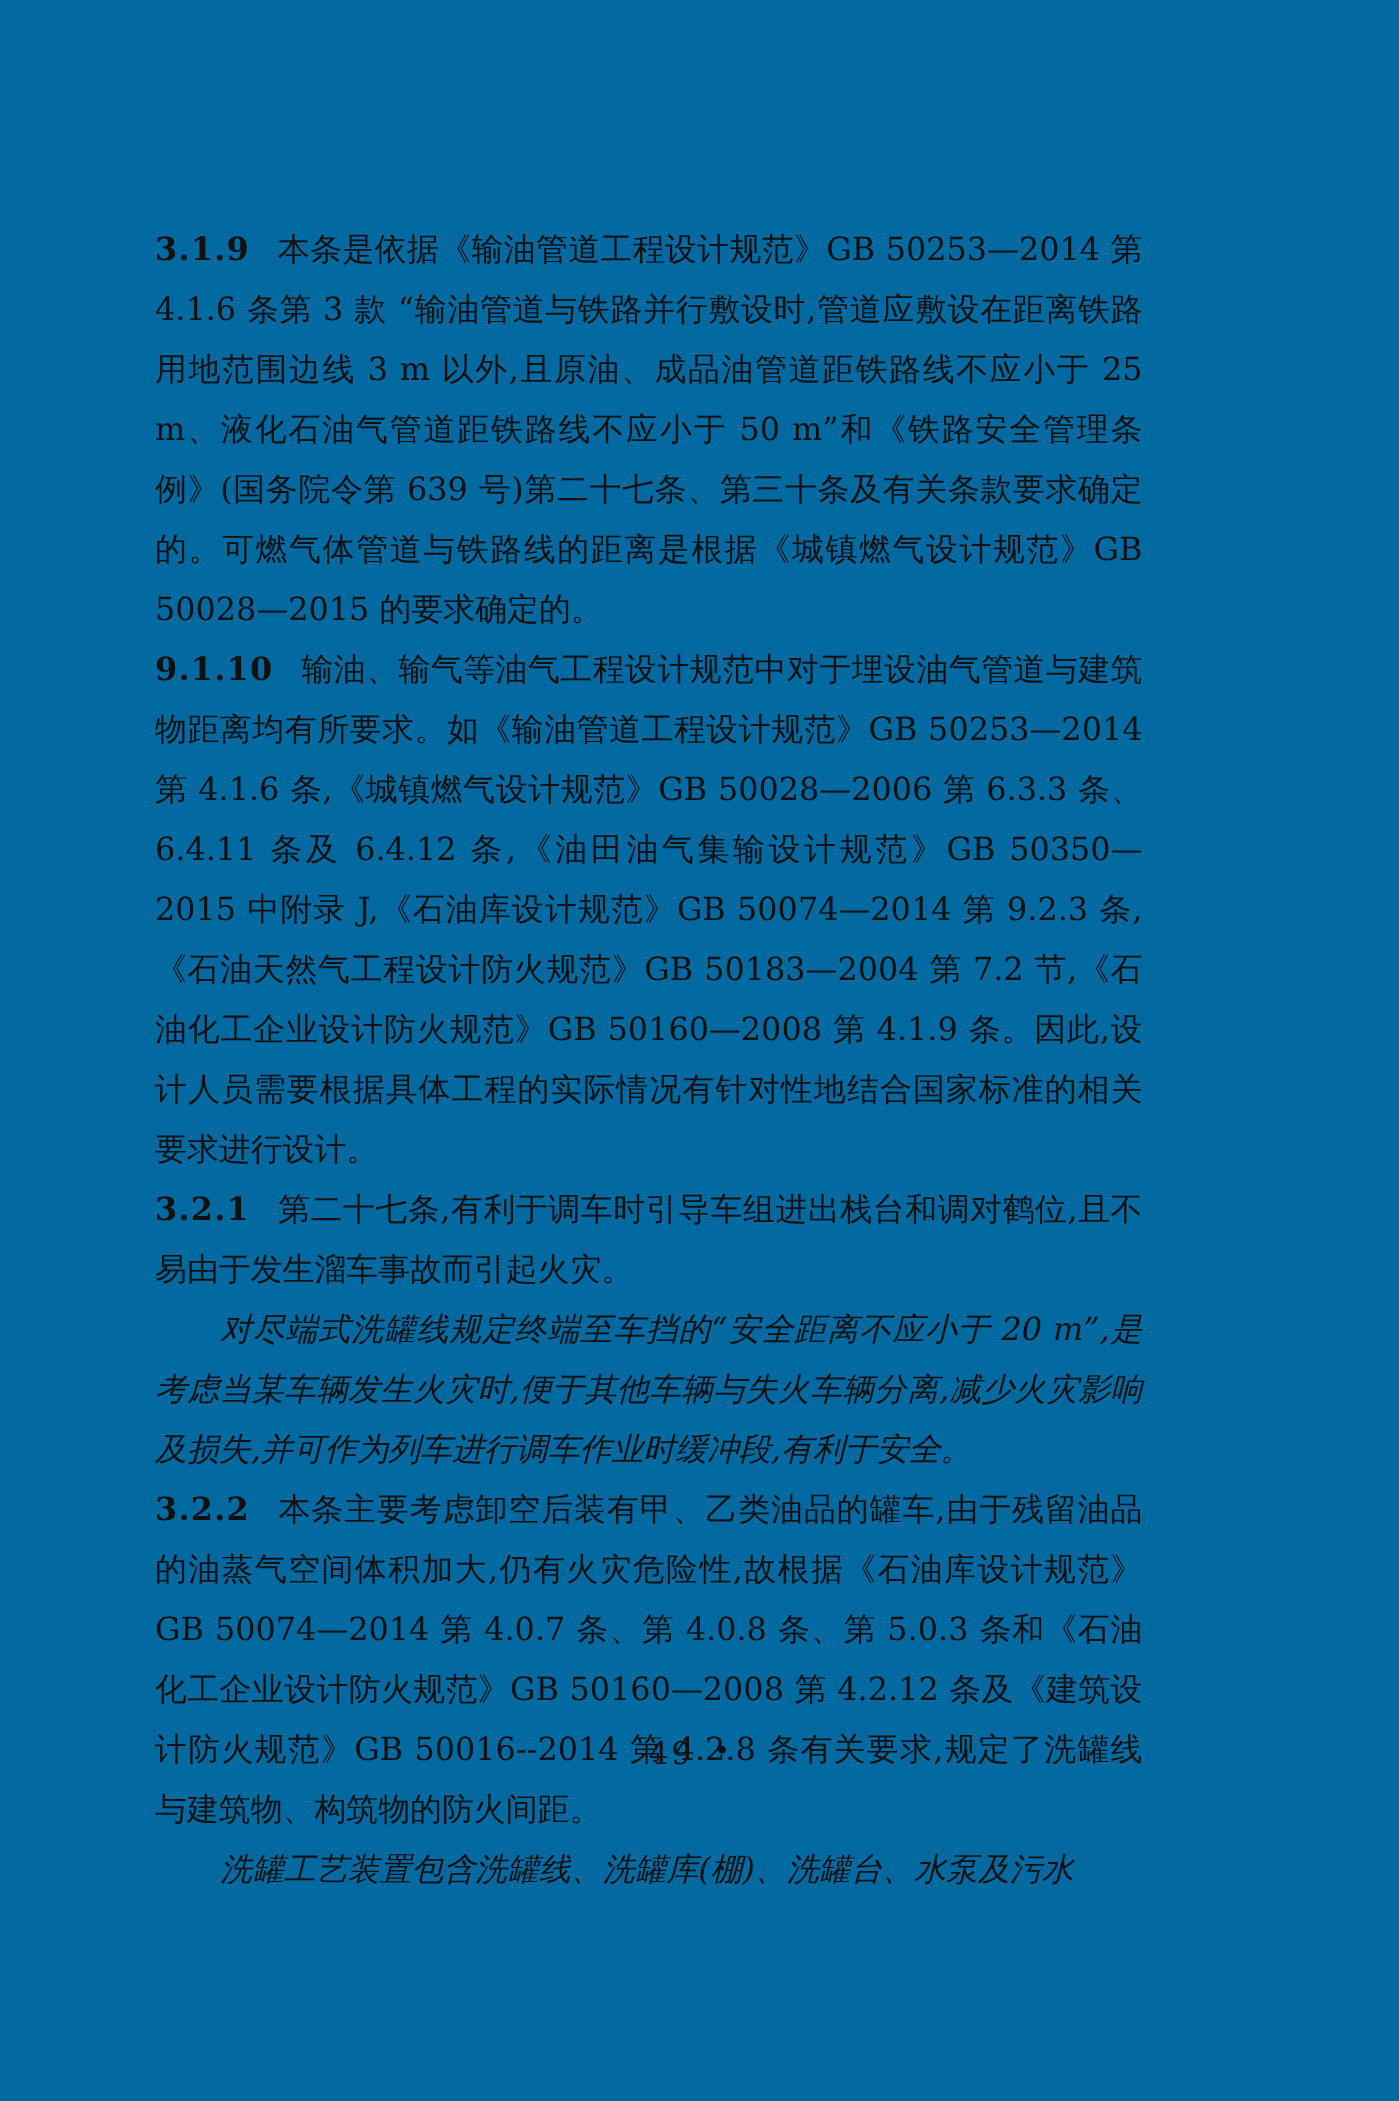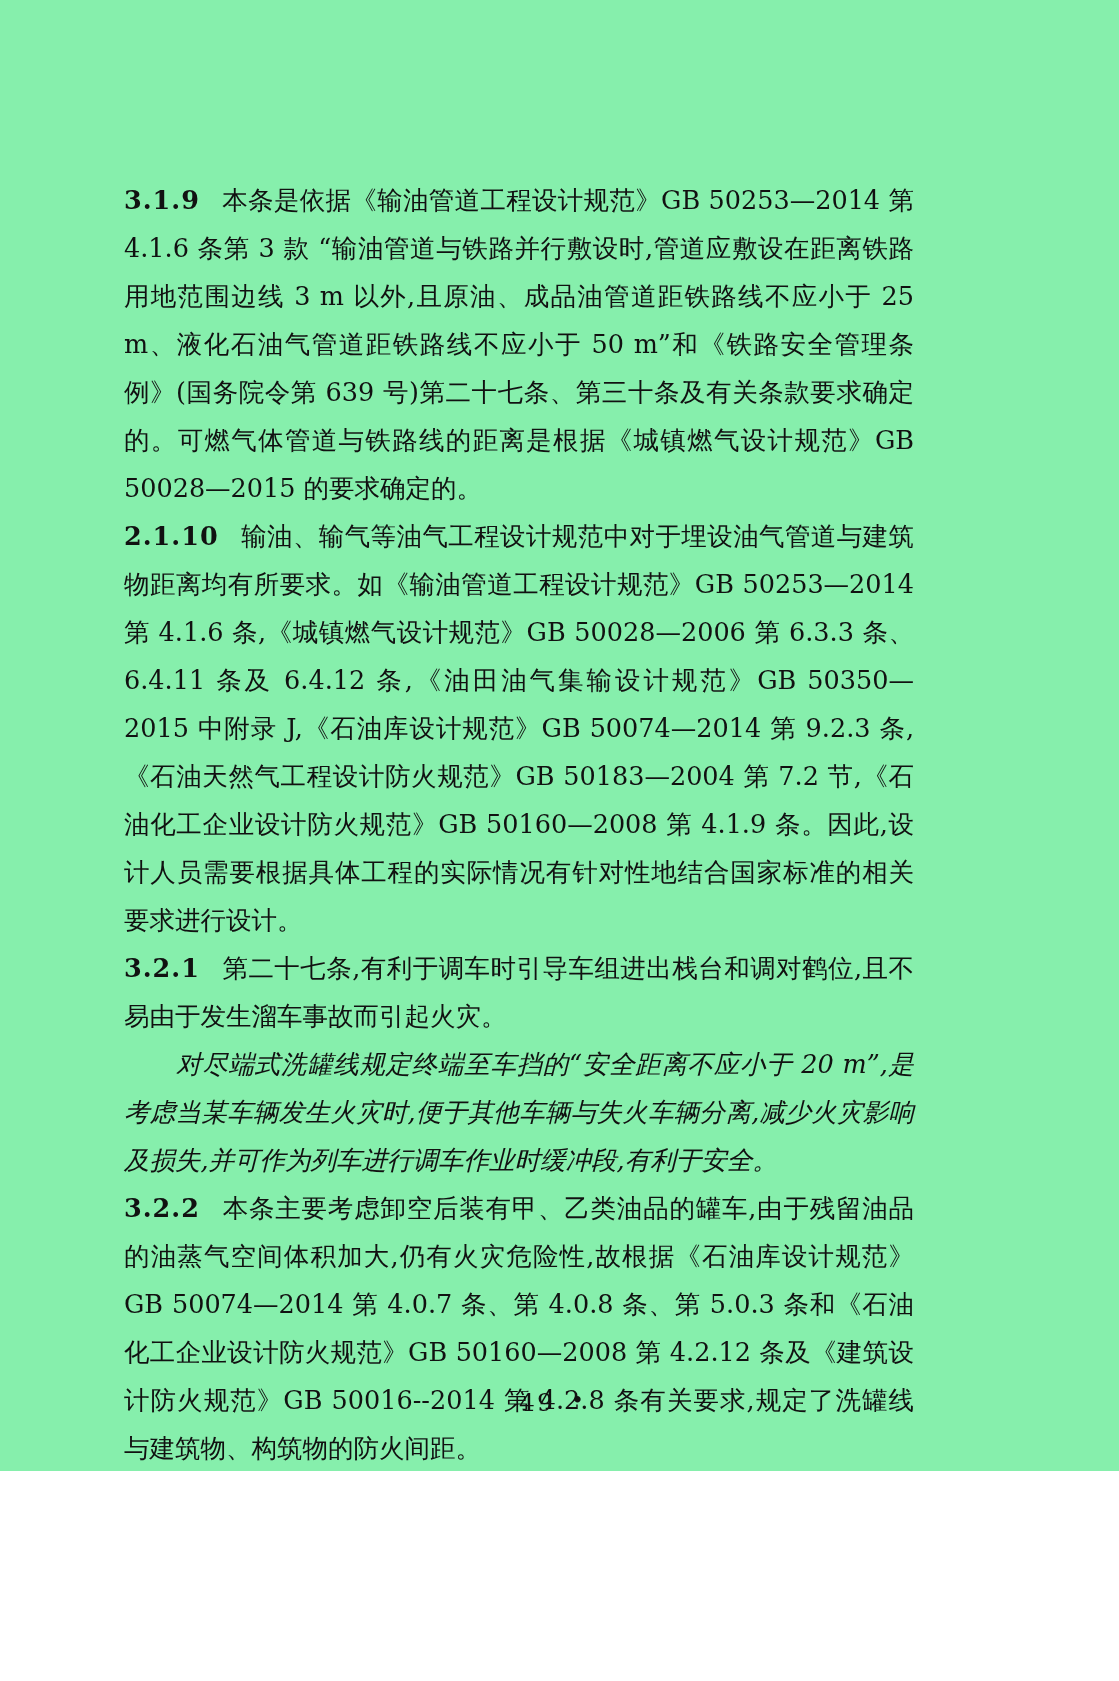--- a/index.html
+++ b/index.html
@@ -3,22 +3,22 @@
 <meta charset="utf-8">
 <style>
   html, body {
     margin: 0;
     padding: 0;
     background: #ffffff;
   }
   .page {
     position: relative;
     width: 1119px;
-    height: 1471px;
-    background: #86efac;
+    height: 1681px;
+    background: #0369a1;
     font-family: "DejaVu Serif", "Liberation Serif", serif;
     color: #111111;
     overflow: hidden;
   }
   .content {
     position: absolute;
     left: 124px;
     top: 176px;
     width: 790px;
   }
@@ -67,21 +67,21 @@
 <body>
 
 <div class="page">
   <div class="content">
 
     <p class="para">
       <span class="num">3.1.9</span><span class="gap"></span><span>本条是依据《输油管道工程设计规范》GB 50253—2014 第 4.1.6 条第 3 款 “输油管道与铁路并行敷设时,管道应敷设在距离铁路用地范围边线 3 m 以外,且原油、成品油管道距铁路线不应小于 25 m、液化石油气管道距铁路线不应小于 50 m”和《铁路安全管理条例》(国务院令第 639 号)第二十七条、第三十条及有关条款要求确定的。可燃气体管道与铁路线的距离是根据《城镇燃气设计规范》GB 50028—2015 的要求确定的。</span>
     </p>
 
     <p class="para">
-      <span class="num">2.1.10</span><span class="gap"></span><span>输油、输气等油气工程设计规范中对于埋设油气管道与建筑物距离均有所要求。如《输油管道工程设计规范》GB 50253—2014 第 4.1.6 条,《城镇燃气设计规范》GB 50028—2006 第 6.3.3 条、6.4.11 条及 6.4.12 条,《油田油气集输设计规范》GB 50350—2015 中附录 J,《石油库设计规范》GB 50074—2014 第 9.2.3 条,《石油天然气工程设计防火规范》GB 50183—2004 第 7.2 节,《石油化工企业设计防火规范》GB 50160—2008 第 4.1.9 条。因此,设计人员需要根据具体工程的实际情况有针对性地结合国家标准的相关要求进行设计。</span>
+      <span class="num">9.1.10</span><span class="gap"></span><span>输油、输气等油气工程设计规范中对于埋设油气管道与建筑物距离均有所要求。如《输油管道工程设计规范》GB 50253—2014 第 4.1.6 条,《城镇燃气设计规范》GB 50028—2006 第 6.3.3 条、6.4.11 条及 6.4.12 条,《油田油气集输设计规范》GB 50350—2015 中附录 J,《石油库设计规范》GB 50074—2014 第 9.2.3 条,《石油天然气工程设计防火规范》GB 50183—2004 第 7.2 节,《石油化工企业设计防火规范》GB 50160—2008 第 4.1.9 条。因此,设计人员需要根据具体工程的实际情况有针对性地结合国家标准的相关要求进行设计。</span>
     </p>
 
     <p class="para">
       <span class="num">3.2.1</span><span class="gap"></span><span>第二十七条,有利于调车时引导车组进出栈台和调对鹤位,且不易由于发生溜车事故而引起火灾。</span>
     </p>
 
     <p class="para indent">
       <span>对尽端式洗罐线规定终端至车挡的“安全距离不应小于 20 m”,是考虑当某车辆发生火灾时,便于其他车辆与失火车辆分离,减少火灾影响及损失,并可作为列车进行调车作业时缓冲段,有利于安全。</span>
     </p>
 

